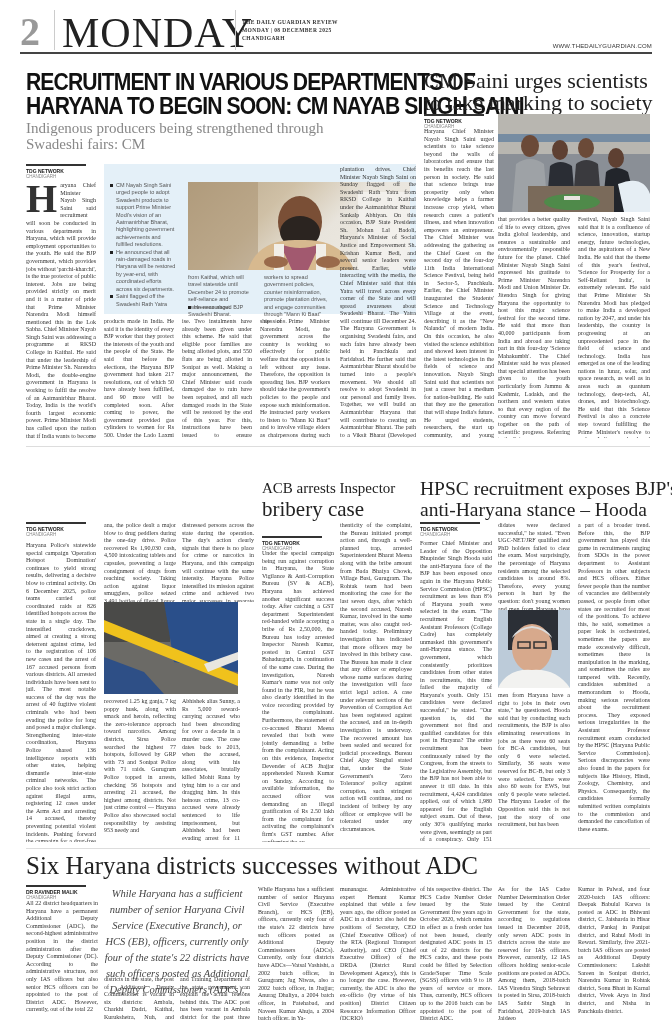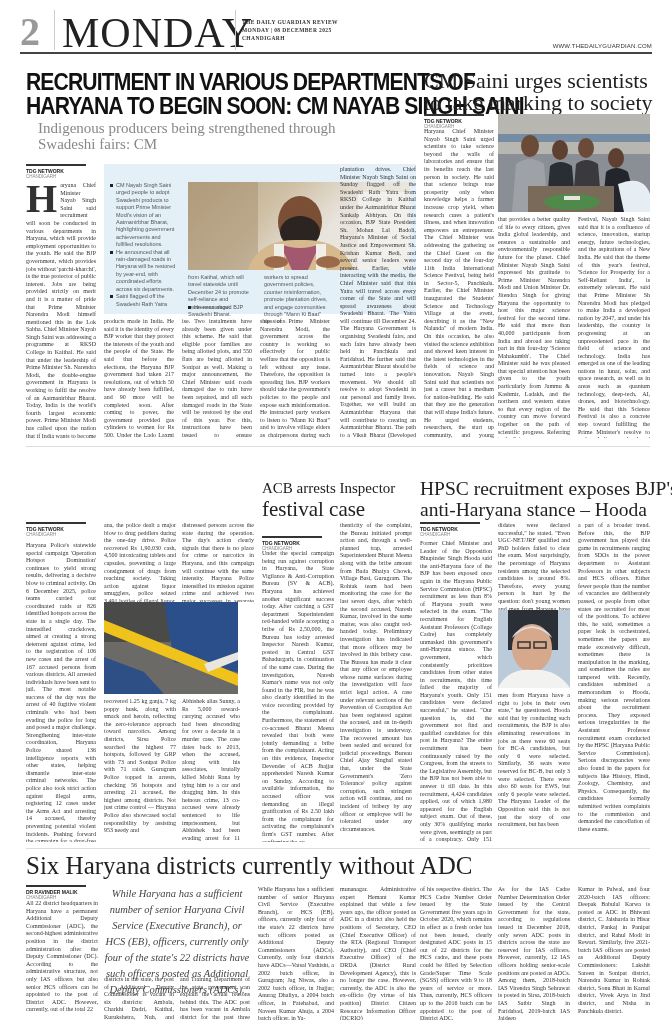--- a/index.html
+++ b/index.html
@@ -41,21 +41,21 @@
     <div>MONDAY | 08 DECEMBER 2025</div>
     <div>CHANDIGARH</div>
   </div>
   <div class="abs site">WWW.THEDAILYGUARDIAN.COM</div>
 </div>
 
 <div class="abs" style="left:26px;top:70px">
   <div class="h1">RECRUITMENT IN VARIOUS DEPARTMENTS OF</div>
   <div class="h1">HARYANA TO BEGIN SOON: CM NAYAB SINGH SAINI</div>
 </div>
-<div class="abs sub" style="left:38px;top:120px;width:300px">Indigenous producers being strengthened through Swadeshi fairs: CM</div>
+<div class="abs sub" style="left:26px;top:120px;width:300px">Indigenous producers being strengthened through Swadeshi fairs: CM</div>
 
 <div class="abs byline" style="left:26px;top:164px">
   <b>TDG NETWORK</b>
   <i>CHANDIGARH</i>
 </div>
 <div class="abs col" style="left:26px;top:182px;width:70px;height:256px">
   <span class="dropcap">H</span><span>aryana Chief Minister Nayab Singh Saini said recruitment will soon be conducted in various departments in Haryana, which will provide employment opportunities to the youth. He said the BJP government, which provides jobs without 'parchi-kharchi', is the true protector of public interest. Jobs are being provided strictly on merit and it is a matter of pride that Prime Minister Narendra Modi himself mentioned this in the Lok Sabha. Chief Minister Nayab Singh Saini was addressing a programme at RKSD College in Kaithal. He said that under the leadership of Prime Minister Sh. Narendra Modi, the double-engine government in Haryana is working to fulfil the resolve of an Aatmanirbhar Bharat. Today, India is the world's fourth largest economic power. Prime Minister Modi has called upon the nation that if India wants to become the world's third-largest economic power, the path must go through becoming self-reliant. Therefore, he appealed to everyone to buy and sell only</span>
 </div>
 
 <div class="abs box" style="left:104px;top:164px;width:312px;height:150px">
@@ -140,21 +140,21 @@
     <path d="M0 55 L40 70 L60 92 L0 92 Z" fill="#2e4f86"></path>
     <path d="M0 18 L134 72 L134 84 L0 30 Z" fill="#f0c21c"></path>
     <path d="M100 62 L134 50 L134 58 L104 70 Z" fill="#e8e6e0"></path>
   </svg>
 </div>
 <div class="abs col" style="left:104px;top:698px;width:72px;height:144px">recovered 1.25 kg ganja, 7 kg poppy husk, along with smack and heroin, reflecting the zero-tolerance approach toward narcotics. Among districts, Sirsa Police searched the highest 77 hotspots, followed by GRP with 73 and Sonipat Police with 71 raids. Gurugram Police topped in arrests, checking 56 hotspots and arresting 21 accused, the highest among districts. Not just crime control — Haryana Police also showcased social responsibility by assisting 953 needy and</div>
 <div class="abs col" style="left:182px;top:698px;width:58px;height:144px">Abhishek alias Sunny, a Rs 5,000 reward-carrying accused who had been absconding for over a decade in a murder case. The case dates back to 2013, when the accused, along with his associates, brutally killed Mohit Rana by tying him to a car and dragging him. In this heinous crime, 13 co-accused were already sentenced to life imprisonment, but Abhishek had been evading arrest for 11 years. He had been hiding in places like Kashi and Banaras disguised as a monk.</div>
 
 <div class="abs" style="left:262px;top:478px">
   <div class="h2" style="font-size:15px;line-height:21px">ACB arrests Inspector</div>
-  <div class="h2" style="font-size:21px;line-height:21px">festival case</div>
+  <div class="h2" style="font-size:21px;line-height:21px">bribery case</div>
 </div>
 <div class="abs byline" style="left:262px;top:536px">
   <b>TDG NETWORK</b>
   <i>CHANDIGARH</i>
 </div>
 <div class="abs col" style="left:262px;top:550px;width:72px;height:292px">Under the special campaign being run against corruption in Haryana, the State Vigilance &amp; Anti-Corruption Bureau (SV &amp; ACB), Haryana has achieved another significant success today. After catching a GST department Superintendent red-handed while accepting a bribe of Rs 2,50,000, the Bureau has today arrested Inspector Naresh Kumar, posted in Central GST Bahadurgarh, in continuation of the same case. During the investigation, Naresh Kumar's name was not only found in the FIR, but he was also clearly identified in the voice recording provided by the complainant. Furthermore, the statement of co-accused Bharat Meena revealed that both were jointly demanding a bribe from the complainant. Acting on this evidence, Inspector Devender of ACB Jhajjar apprehended Naresh Kumar on Sunday. According to available information, the accused officer was demanding an illegal gratification of Rs 2.50 lakh from the complainant for activating the complainant's firm's GST number. After confirming the au-</div>
 <div class="abs col" style="left:340px;top:522px;width:72px;height:320px">thenticity of the complaint, the Bureau initiated prompt action and, through a well-planned trap, arrested Superintendent Bharat Meena along with the bribe amount from Bada Bhaiya Chowk, Village Basi, Gurugram. The Rohtak team had been monitoring the case for the last seven days, after which the second accused, Naresh Kumar, involved in the same matter, was also caught red-handed today. Preliminary investigation has indicated that more officers may be involved in this bribery case. The Bureau has made it clear that any officer or employee whose name surfaces during the investigation will face strict legal action. A case under relevant sections of the Prevention of Corruption Act has been registered against the accused, and an in-depth investigation is underway. The recovered amount has been sealed and secured for judicial proceedings. Bureau Chief Ajay Singhal stated that, under the State Government's 'Zero Tolerance' policy against corruption, such stringent action will continue, and no incident of bribery by any officer or employee will be tolerated under any circumstances.</div>
 
 <div class="abs" style="left:420px;top:478px">
   <div class="h2" style="font-size:19.5px;line-height:21px">HPSC recruitment exposes BJP's</div>
@@ -176,21 +176,21 @@
     <rect x="36" y="32" width="12" height="6" fill="none" stroke="#333" stroke-width="1.5"></rect>
     <path d="M0 78 Q10 58 34 60 Q58 58 72 78 Z" fill="#f2f2f0"></path>
   </svg>
 </div>
 <div class="abs col" style="left:498px;top:692px;width:72px;height:150px">
   <span>men from Haryana have a right to jobs in their own state," he questioned. Hooda said that by conducting such recruitments, the BJP is also eliminating reservations in jobs as there were 60 seats for BC-A candidates, but only 6 were selected. Similarly, 36 seats were reserved for BC-B, but only 3 were selected. There were also 60 seats for EWS, but only 6 people were selected. The Haryana Leader of the Opposition said this is not just the story of one recruitment, but has been</span>
 </div>
 <div class="abs col" style="left:578px;top:522px;width:72px;height:320px">a part of a broader trend. Before this, the BJP government has played this game in recruitments ranging from SDOs in the power department to Assistant Professors in other subjects and HCS officers. Either fewer people than the number of vacancies are deliberately passed, or people from other states are recruited for most of the positions. To achieve this, he said, sometimes a paper leak is orchestrated, sometimes the papers are made excessively difficult, sometimes there is manipulation in the marking, and sometimes the rules are tampered with. Recently, candidates submitted a memorandum to Hooda, making serious revelations about the recruitment process. They exposed serious irregularities in the Assistant Professor recruitment exam conducted by the HPSC (Haryana Public Service Commission). Serious discrepancies were also found in the papers for subjects like History, Hindi, Zoology, Chemistry, and Physics. Consequently, the candidates formally submitted written complaints to the commission and demanded the cancellation of these exams.</div>
 
 <div class="abs" style="left:26px;top:848px;width:624px;height:1px;background:#ddd"></div>
-<div class="abs h2" style="left:26px;top:852px;font-size:25px;line-height:28px">Six Haryana districts currently without ADC</div>
+<div class="abs h2" style="left:26px;top:852px;font-size:25px;line-height:28px">Six Haryana districts successes without ADC</div>
 <div class="abs byline" style="left:26px;top:885px">
   <b>DR RAVINDER MALIK</b>
   <i>CHANDIGARH</i>
 </div>
 <div class="abs col" style="left:26px;top:900px;width:72px;height:120px">All 22 district headquarters in Haryana have a permanent Additional Deputy Commissioner (ADC), the second-highest administrative position in the district administration after the Deputy Commissioner (DC). According to the administrative structure, not only IAS officers but also senior HCS officers can be appointed to the post of District ADC. However, currently, out of the total 22</div>
 <div class="abs pull" style="left:104px;top:886px;width:146px">While Haryana has a sufficient number of senior Haryana Civil Service (Executive Branch), or HCS (EB), officers, currently only four of the state's 22 districts have such officers posted as Additional Deputy Commissioners (ADCs).</div>
 <div class="abs col" style="left:104px;top:976px;width:70px;height:44px">districts in the state, the post of Additional Deputy Commissioner is vacant in six districts: Ambala, Charkhi Dadri, Kaithal, Kurukshetra, Nuh, and Mahendragarh. Only the Personnel</div>
 <div class="abs col" style="left:180px;top:976px;width:70px;height:44px">and Training Department of the state government can explain the actual reasons behind this. The ADC post has been vacant in Ambala district for the past three months.</div>
 <div class="abs col" style="left:258px;top:886px;width:76px;height:134px">While Haryana has a sufficient number of senior Haryana Civil Service (Executive Branch), or HCS (EB), officers, currently only four of the state's 22 districts have such officers posted as Additional Deputy Commissioners (ADCs). Currently, only four districts have ADCs—Vatsal Vashisht, a 2002 batch officer, in Gurugram; Jag Niwas, also a 2002 batch officer, in Jhajjar; Anurag Dhaliya, a 2004 batch officer, in Fatehabad, and Naveen Kumar Ahuja, a 2004 batch officer, in Ya-</div>
 <div class="abs col" style="left:340px;top:886px;width:76px;height:134px">munanagar. Administrative expert Hemant Kumar explained that while a few years ago, the officer posted as ADC in a district also held the positions of Secretary, CEO (Chief Executive Officer) of the RTA (Regional Transport Authority), and CEO (Chief Executive Officer) of the DRDA (District Rural Development Agency), this is no longer the case. However, currently, the ADC is also the ex-officio (by virtue of his position) District Citizen Resource Information Officer (DCRIO)</div>

